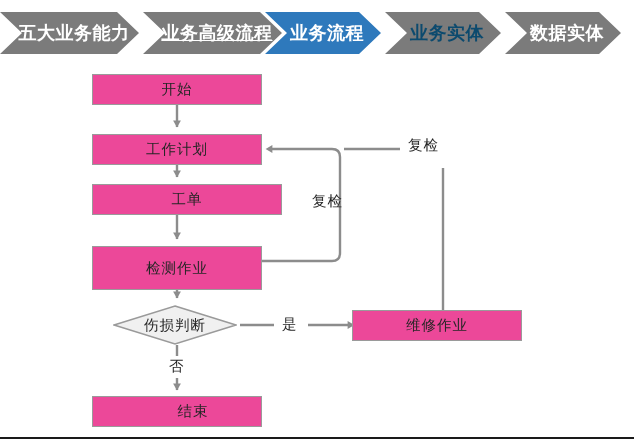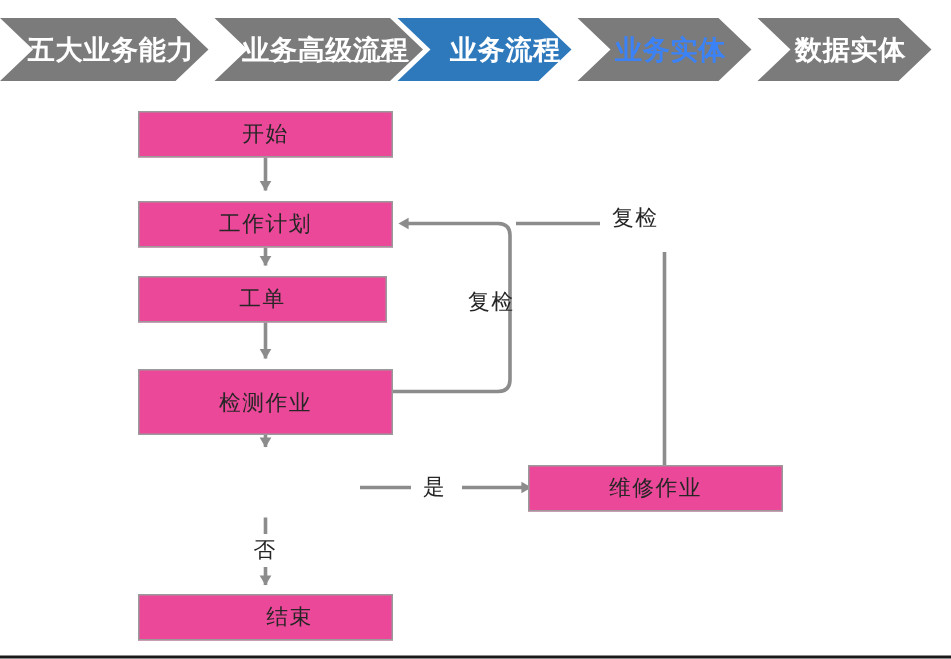--- a/index.html
+++ b/index.html
@@ -123,24 +123,24 @@
       <polygon points="385,0 479,0 501,21 479,42 385,42 407,21" fill="#7B7B7B"></polygon>
       <polygon points="505,0 599,0 621,21 599,42 505,42 527,21" fill="#7B7B7B"></polygon>
     </svg>
 
     <div class="chev-label" style="left: 14px; width: 120px; color: rgb(255, 255, 255);">
       <span>五大业务能力</span>
     </div>
     <div class="chev-label" style="left: 157px; width: 120px; color: rgb(255, 255, 255); text-decoration: underline;">
       <span>业务高级流程</span>
     </div>
-    <div class="chev-label" style="left: 289px; width: 96px; color: rgb(255, 255, 255);">
+    <div class="chev-label" style="left: 279px; width: 96px; color: rgb(255, 255, 255);">
       <span>业务流程</span>
     </div>
-    <div class="chev-label" style="left: 399px; width: 96px; color: #3b82f6;">
+    <div class="chev-label" style="left: 399px; width: 96px; color: #0c4a6e;">
       <span>业务实体</span>
     </div>
     <div class="chev-label" style="left: 519px; width: 96px; color: rgb(255, 255, 255);">
       <span>数据实体</span>
     </div>
   </div>
 
   <div id="flow">
 
     <svg id="flow-lines" viewBox="0 0 634 439" preserveAspectRatio="none">
@@ -177,28 +177,34 @@
     </svg>
 
     <div class="node" style="left:92px; top:74px; width:170px; height:31px;">
       <span>开始</span>
     </div>
 
     <div class="node" style="left:92px; top:134px; width:170px; height:31px;">
       <span>工作计划</span>
     </div>
 
-    <div class="node" style="left:92px; top:184px; width:166px; height:31px;">
+    <div class="node" style="left:92px; top:184px; width:190px; height:31px;">
       <span>工单</span>
     </div>
 
     <div class="node" style="left:92px; top:246px; width:170px; height:44px;">
       <span>检测作业</span>
     </div>
 
+    <div class="diamond-wrap" style="left:113px; top:305px;">
+      <svg viewBox="0 0 124 40" preserveAspectRatio="none">
+        <polygon points="62,1 123,20 62,39 1,20" fill="#F0F0F0" stroke="#9A9A9A" stroke-width="1.6"></polygon>
+      </svg>
+      <div class="diamond-text">伤损判断</div>
+    </div>
 
     <div class="node" style="left:352px; top:310px; width:170px; height:31px;">
       <span>维修作业</span>
     </div>
 
     <div class="node" style="left:92px; top:396px; width:170px; height:31px;padding-left:32px;">
       <span>结束</span>
     </div>
 
     <div class="edge-label" style="left:312px; top:192px;">复检</div>

